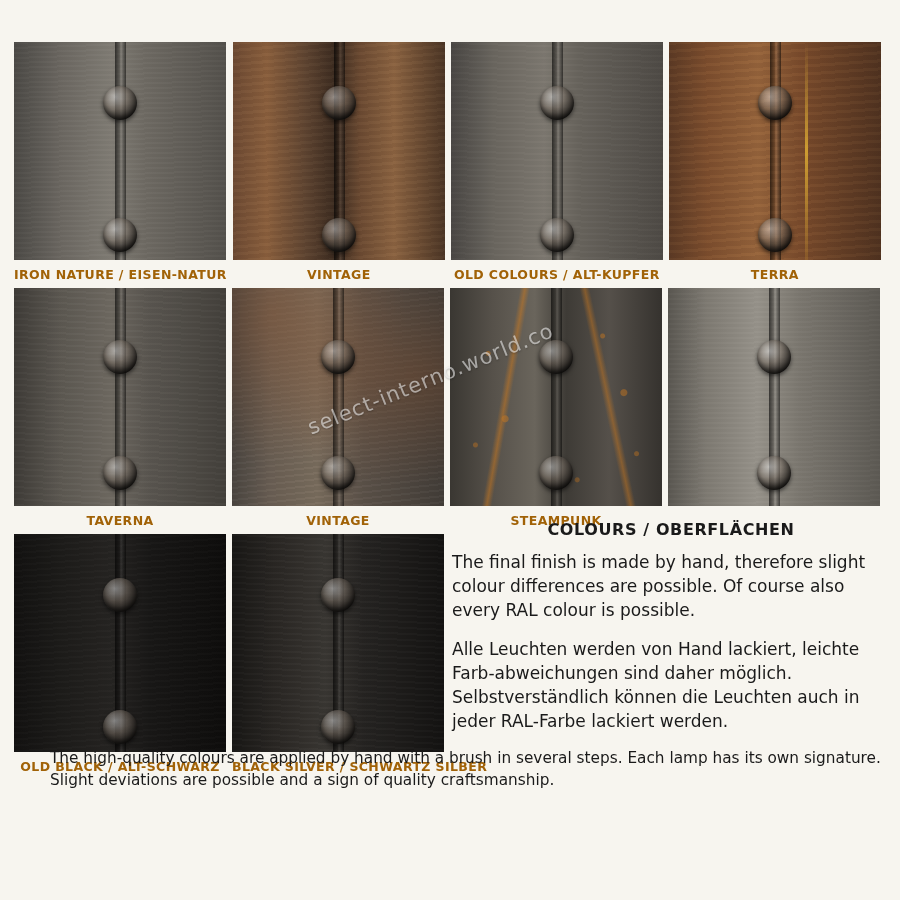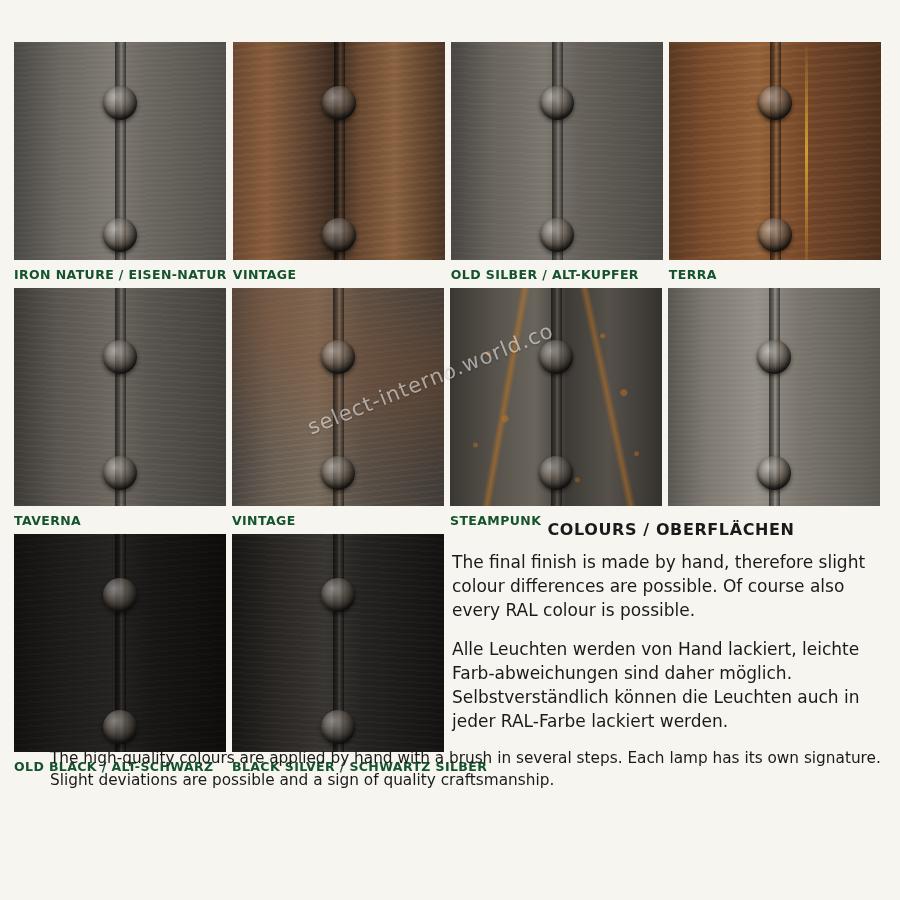--- a/index.html
+++ b/index.html
@@ -31,25 +31,26 @@
     width:11px;margin-left:-5px;
     background:linear-gradient(90deg,rgba(0,0,0,.62),rgba(0,0,0,.25) 40%,rgba(255,255,255,.07) 55%,rgba(0,0,0,.55));
   }
   .rivet{
     position:absolute;left:50%;width:34px;height:34px;margin-left:-17px;
     border-radius:50%;
     background:radial-gradient(circle at 36% 32%, rgba(255,255,255,.45), rgba(120,110,100,.55) 38%, rgba(20,18,16,.92) 78%);
     box-shadow:0 2px 4px rgba(0,0,0,.55), inset 0 -3px 5px rgba(0,0,0,.5);
   }
   .caption{
+    text-align:center;
     font-size:12.5px;
     letter-spacing:.4px;
     font-weight:bold;
     padding:7px 0 6px;
-    color:#14532d;
+    color:#a16207;
     white-space:nowrap;
   }
 
   
   .t-iron{background:
      linear-gradient(90deg,#4c4a46 0%,#6b6761 22%,#807c74 46%,#6e6a63 62%,#54514c 100%);}
   .t-iron .nz{position:absolute;inset:0;opacity:.35;
      background:repeating-linear-gradient(178deg,rgba(255,255,255,.05) 0 2px,rgba(0,0,0,.06) 2px 5px);}
   .t-patina{background:
      linear-gradient(90deg,#6d4a33 0%,#8a5f3d 16%,#5e4431 34%,#3b2b20 48%,#6b4a32 60%,#8b6341 76%,#4b3525 100%);}
@@ -179,21 +180,21 @@
         </div>
         <div class="caption">VINTAGE</div>
       </div>
       <div class="cell">
         <div class="swatch t-oldcopper">
           <div class="nz"></div>
             <div class="seam"></div>
           <div class="rivet r1"></div>
             <div class="rivet r2"></div>
         </div>
-        <div class="caption">OLD SILBER / ALT-KUPFER</div>
+        <div class="caption">OLD COLOURS / ALT-KUPFER</div>
       </div>
       <div class="cell">
         <div class="swatch t-terra">
           <div class="nz"></div>
             <div class="streak"></div>
             <div class="seam"></div>
           <div class="rivet r1"></div>
             <div class="rivet r2"></div>
         </div>
         <div class="caption">TERRA</div>

